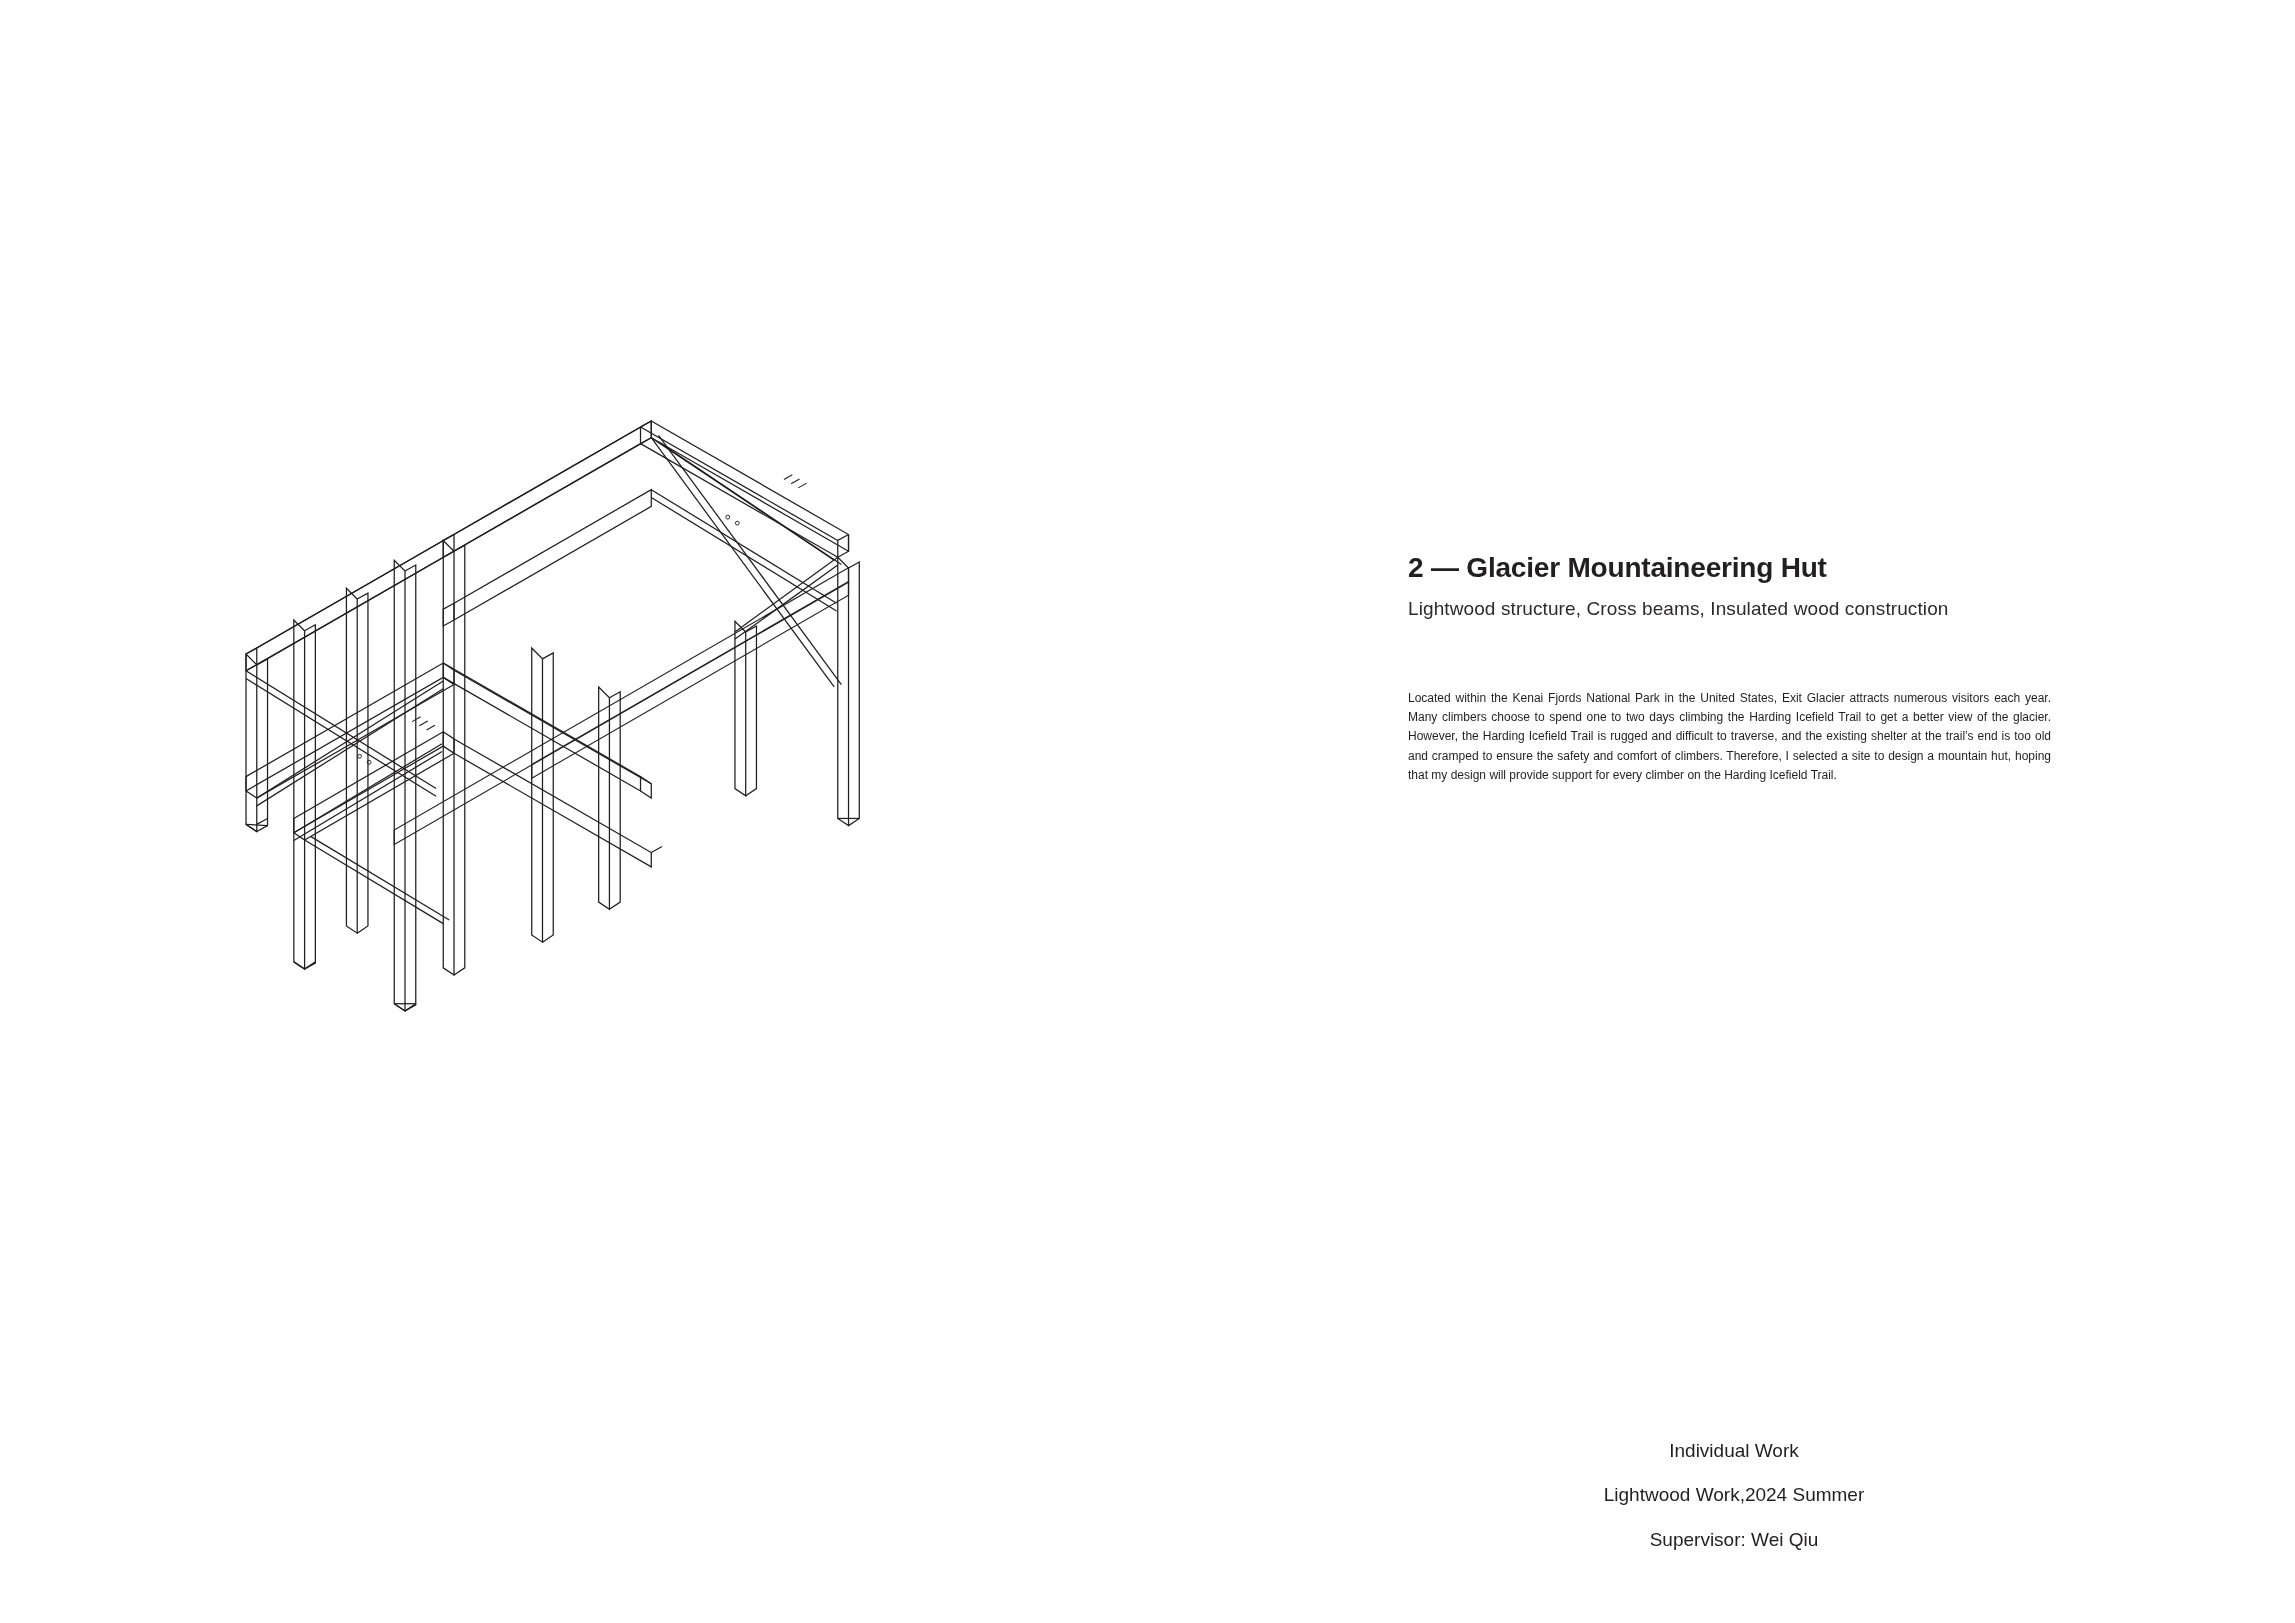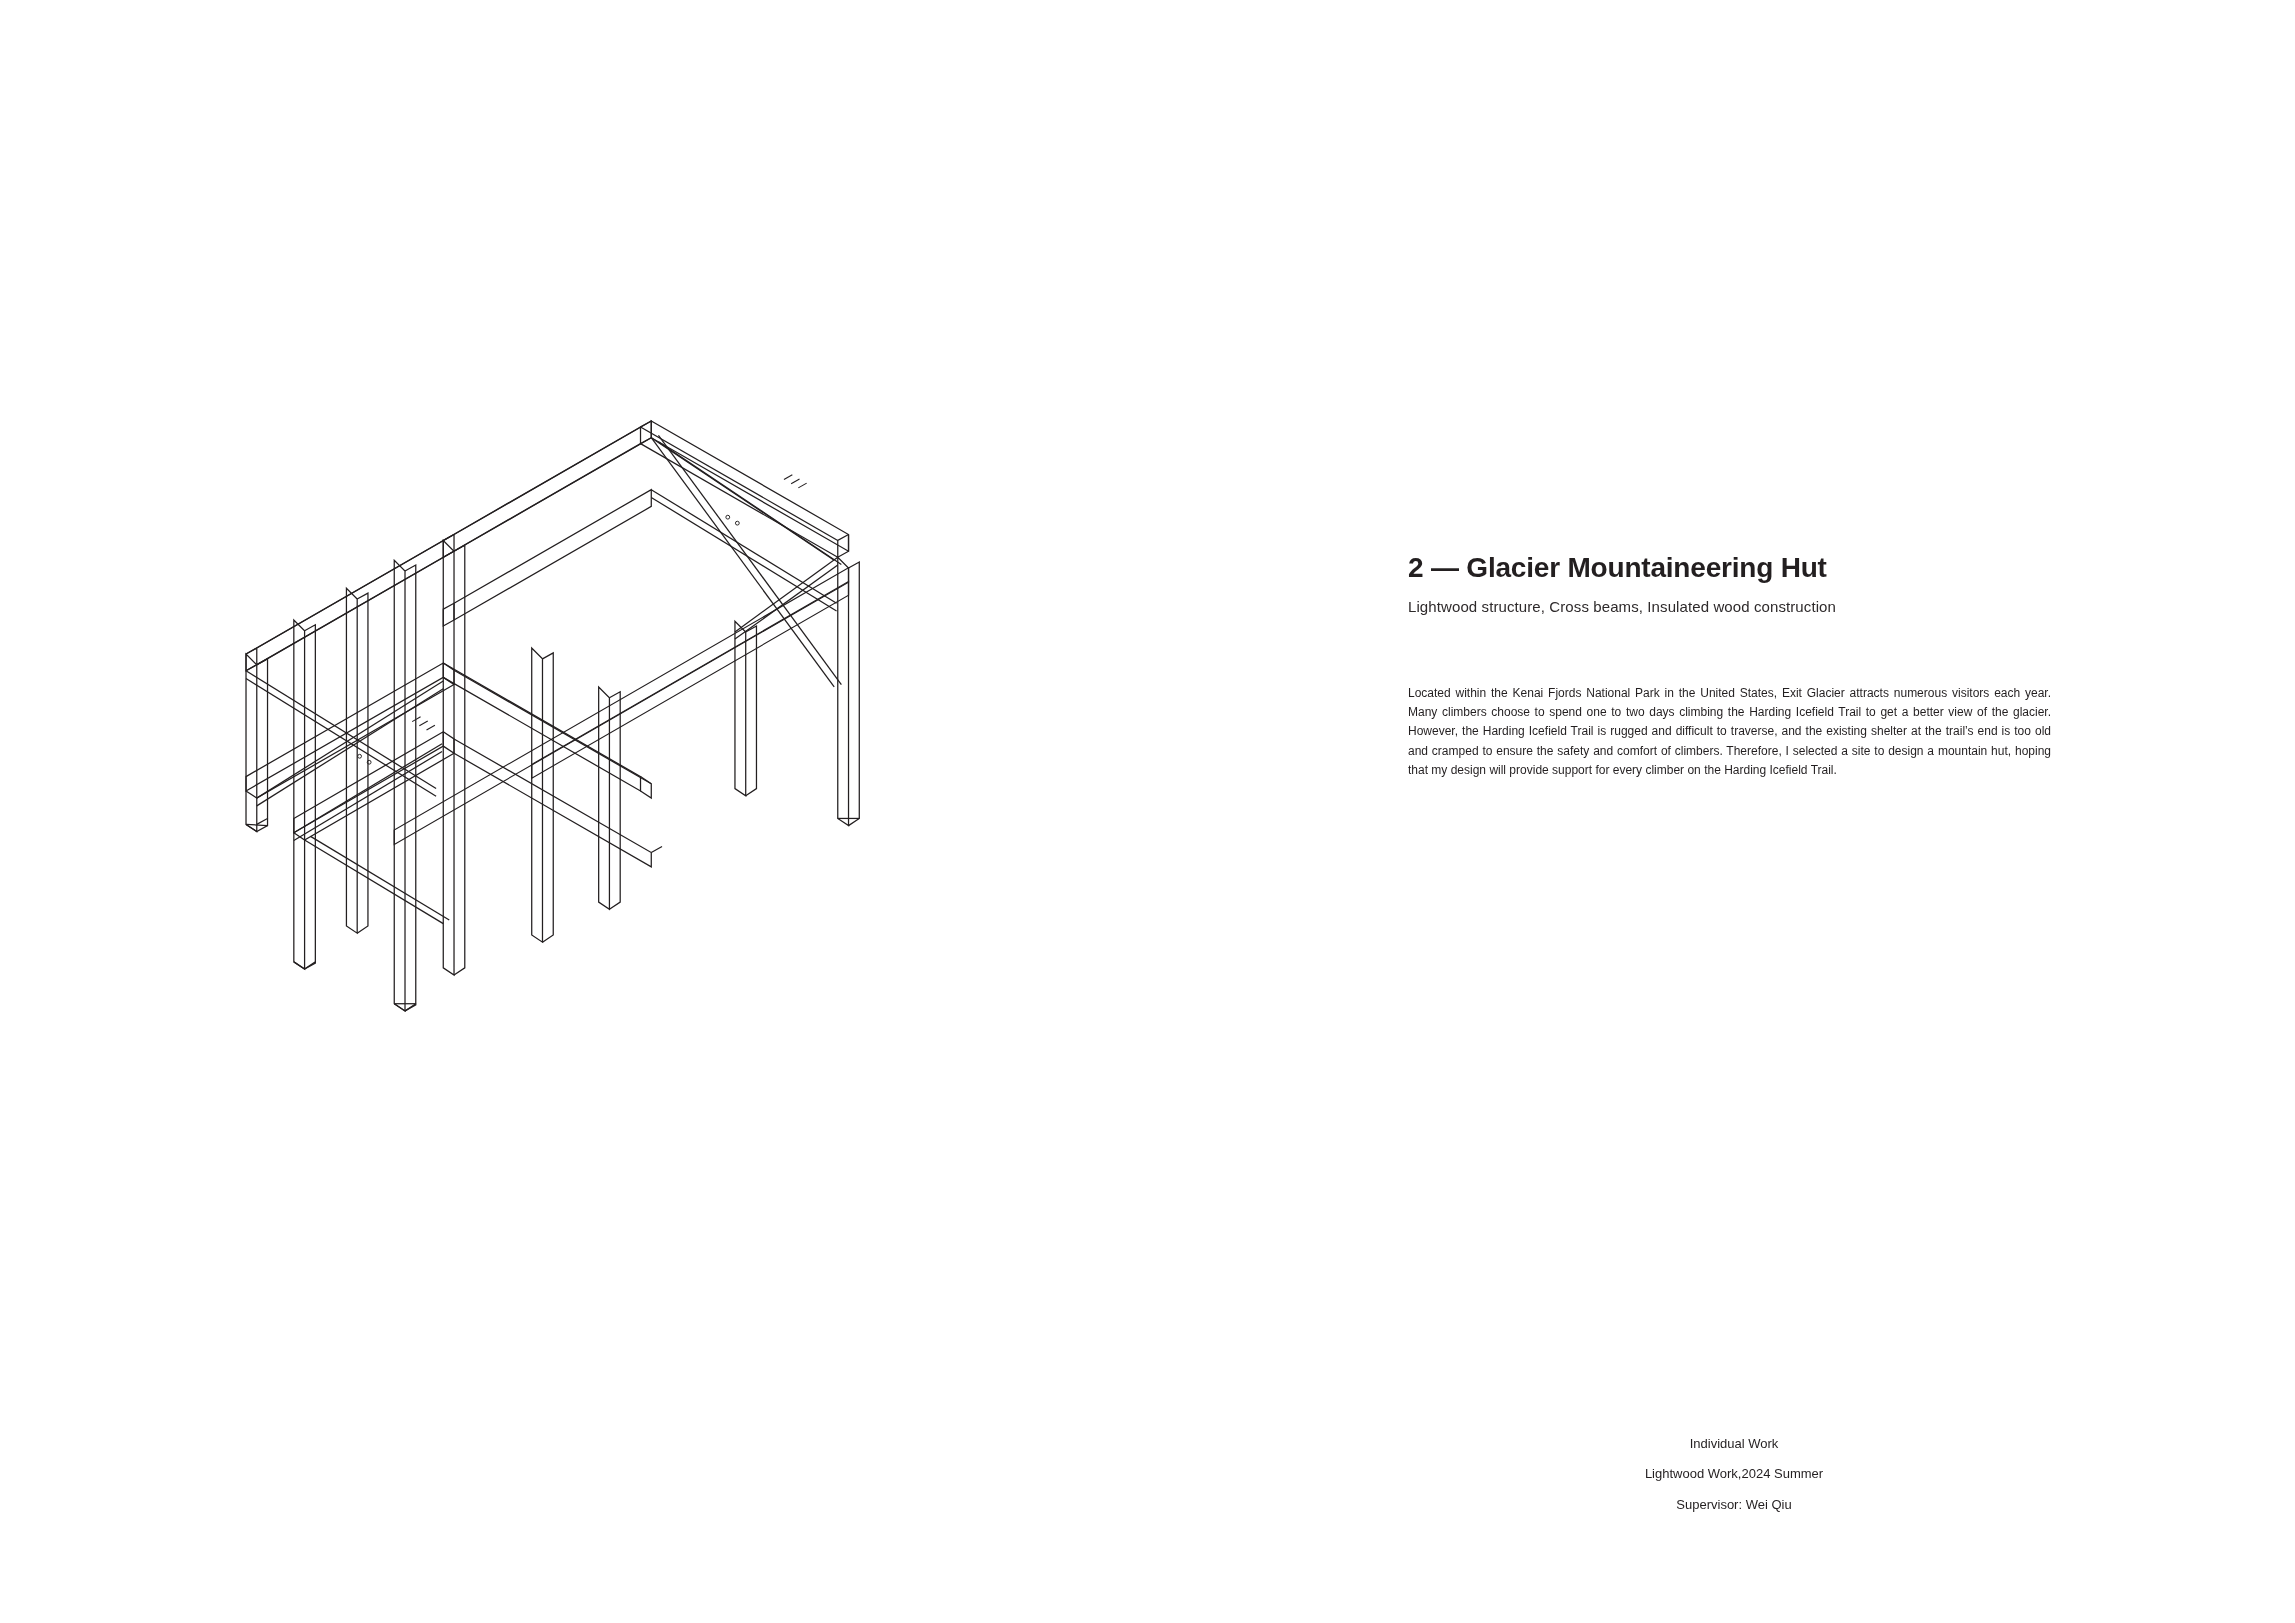--- a/index.html
+++ b/index.html
@@ -41,21 +41,21 @@
   #project-title {
     font-size: 28px;
     font-weight: bold;
     letter-spacing: -0.2px;
     color: #231f20;
     margin: 1px 0 0 0;
     line-height: 1.2;
   }
 
   #project-subtitle {
-    font-size: 15px;
+    font-size: 19px;
     font-weight: normal;
     color: #2e2a2b;
     margin-top: 13px;
     letter-spacing: 0.1px;
   }
 
   #project-description {
     margin-top: 69px;
     font-size: 12px;
     line-height: 1.62;
@@ -64,21 +64,21 @@
     color: #231f20;
     width: 643px;
   }
 
   #credits {
     position: absolute;
     left: 1408px;
     top: 1429px;
     width: 652px;
     text-align: center;
-    font-size: 13px;
+    font-size: 19px;
     line-height: 2.33;
     color: #231f20;
   }
   #credits div { white-space: nowrap; }
 </style>
 </head>
 <body>
 
 <div id="drawing-panel">
   <svg viewBox="0 0 1320 1320">

